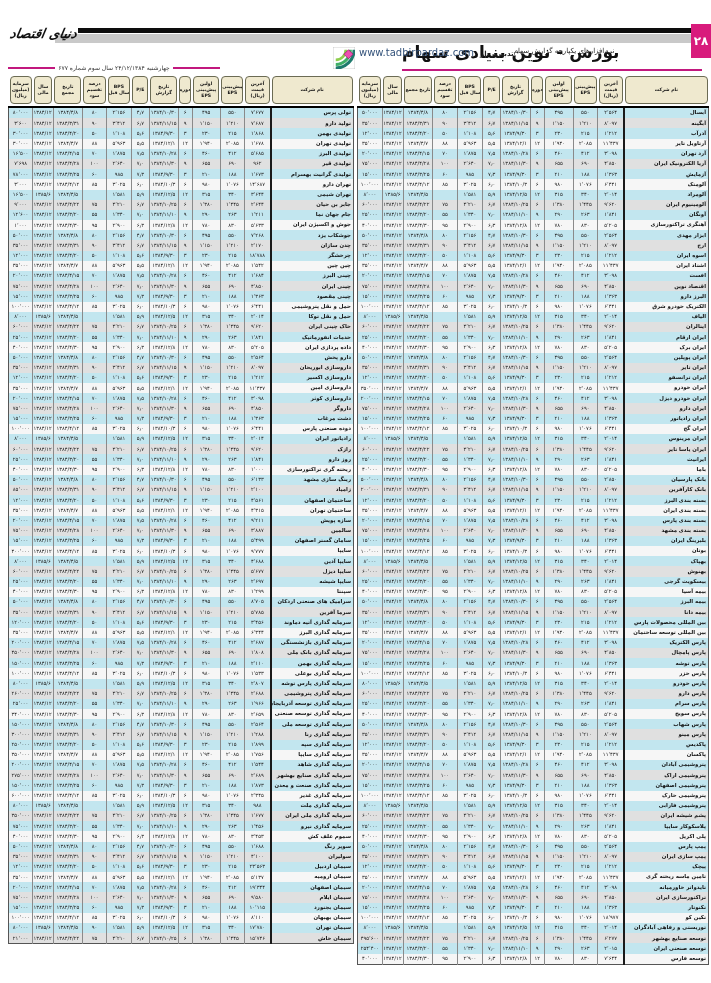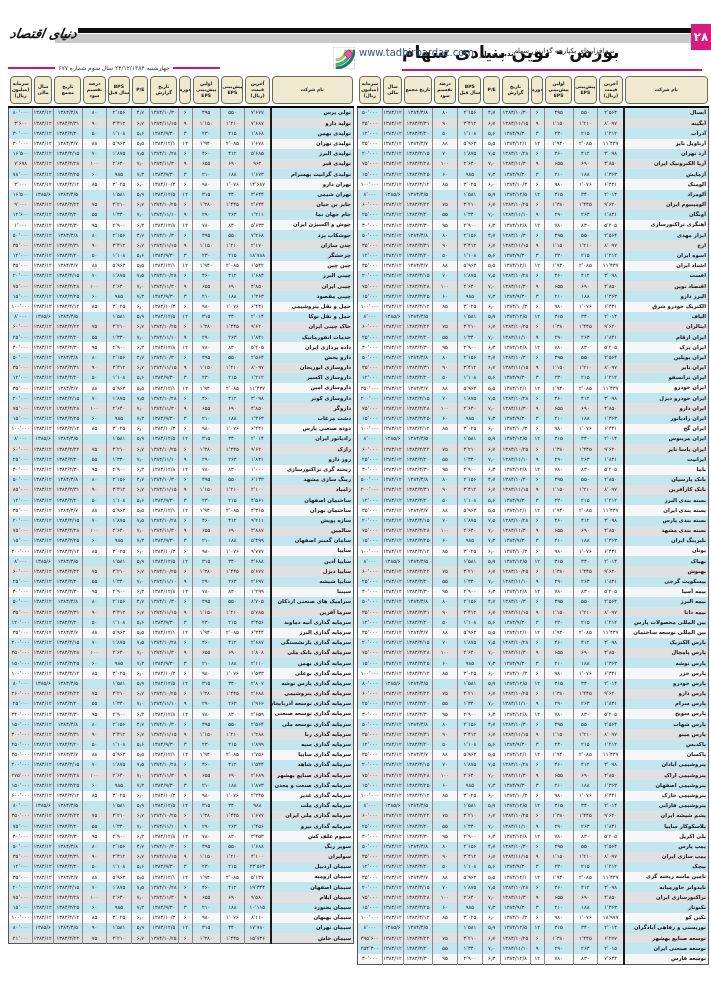--- a/index.html
+++ b/index.html
@@ -1,20 +1,20 @@
 <!DOCTYPE html>
 <html lang="fa"><head>
 <meta charset="utf-8">
 <style>
   html,body{margin:0;padding:0;background:#fff;}
   body{font-family:"DejaVu Sans",sans-serif;}
   .page{position:relative;width:711px;height:983px;background:#ffffff;overflow:hidden;direction:rtl;}
   
   .black-bar{position:absolute;left:78px;top:28px;width:613px;height:5px;background:#0d0d0d;}
-  .page-num{position:absolute;left:691px;top:24px;width:20px;height:26px;background:#d81b7c;color:#fff;
+  .page-num{position:absolute;left:691px;top:24px;width:20px;height:34px;background:#d81b7c;color:#fff;
             font-weight:bold;font-size:12px;display:flex;align-items:center;justify-content:center;}
   .gray-bar{position:absolute;left:55px;top:34px;width:636px;height:9px;background:#c9c9c9;}
   .news-logo{position:absolute;left:10px;top:26px;font-size:13px;font-weight:bold;font-style:italic;
              transform:skewX(-10deg);color:#111;white-space:nowrap;direction:rtl;}
   .sec-title{position:absolute;left:402px;top:42px;width:300px;text-align:left;font-size:17px;font-weight:bold;
              color:#111;direction:rtl;white-space:nowrap;}
   .magenta-line{position:absolute;left:402px;top:69px;width:300px;height:2px;background:#c2187e;}
   .ad{position:absolute;left:333px;top:47px;width:210px;height:30px;display:flex;flex-direction:row-reverse;
       align-items:flex-start;gap:4px;direction:rtl;}
   .ad-texts{display:flex;flex-direction:row;align-items:flex-start;direction:rtl;}

